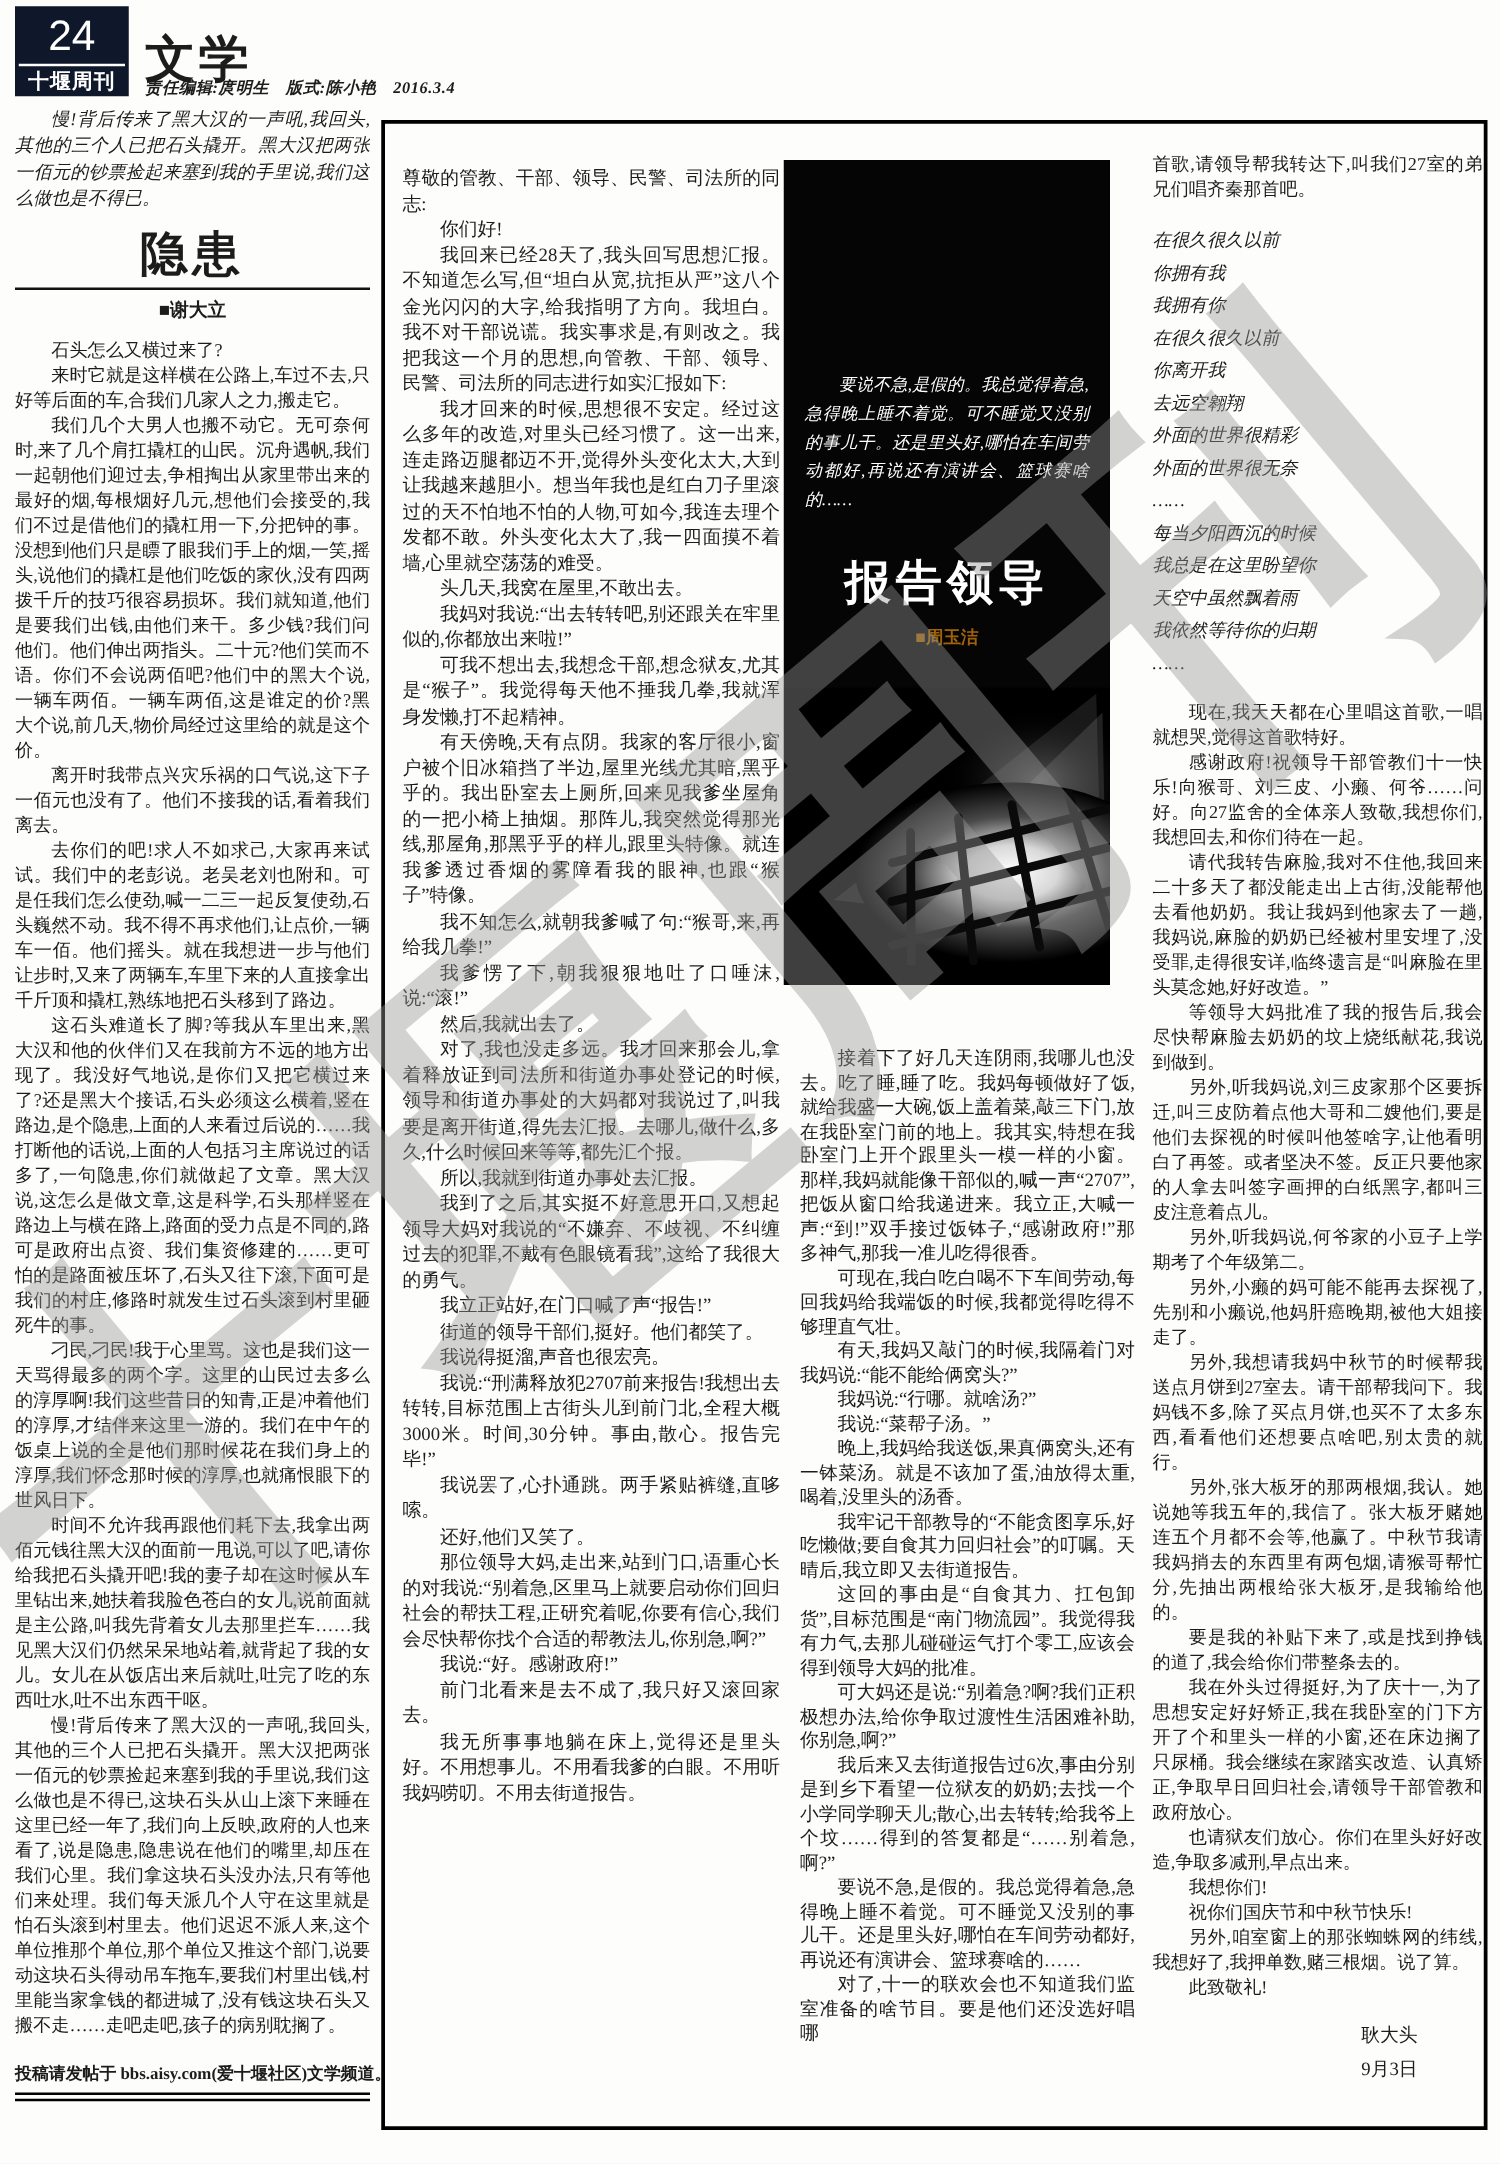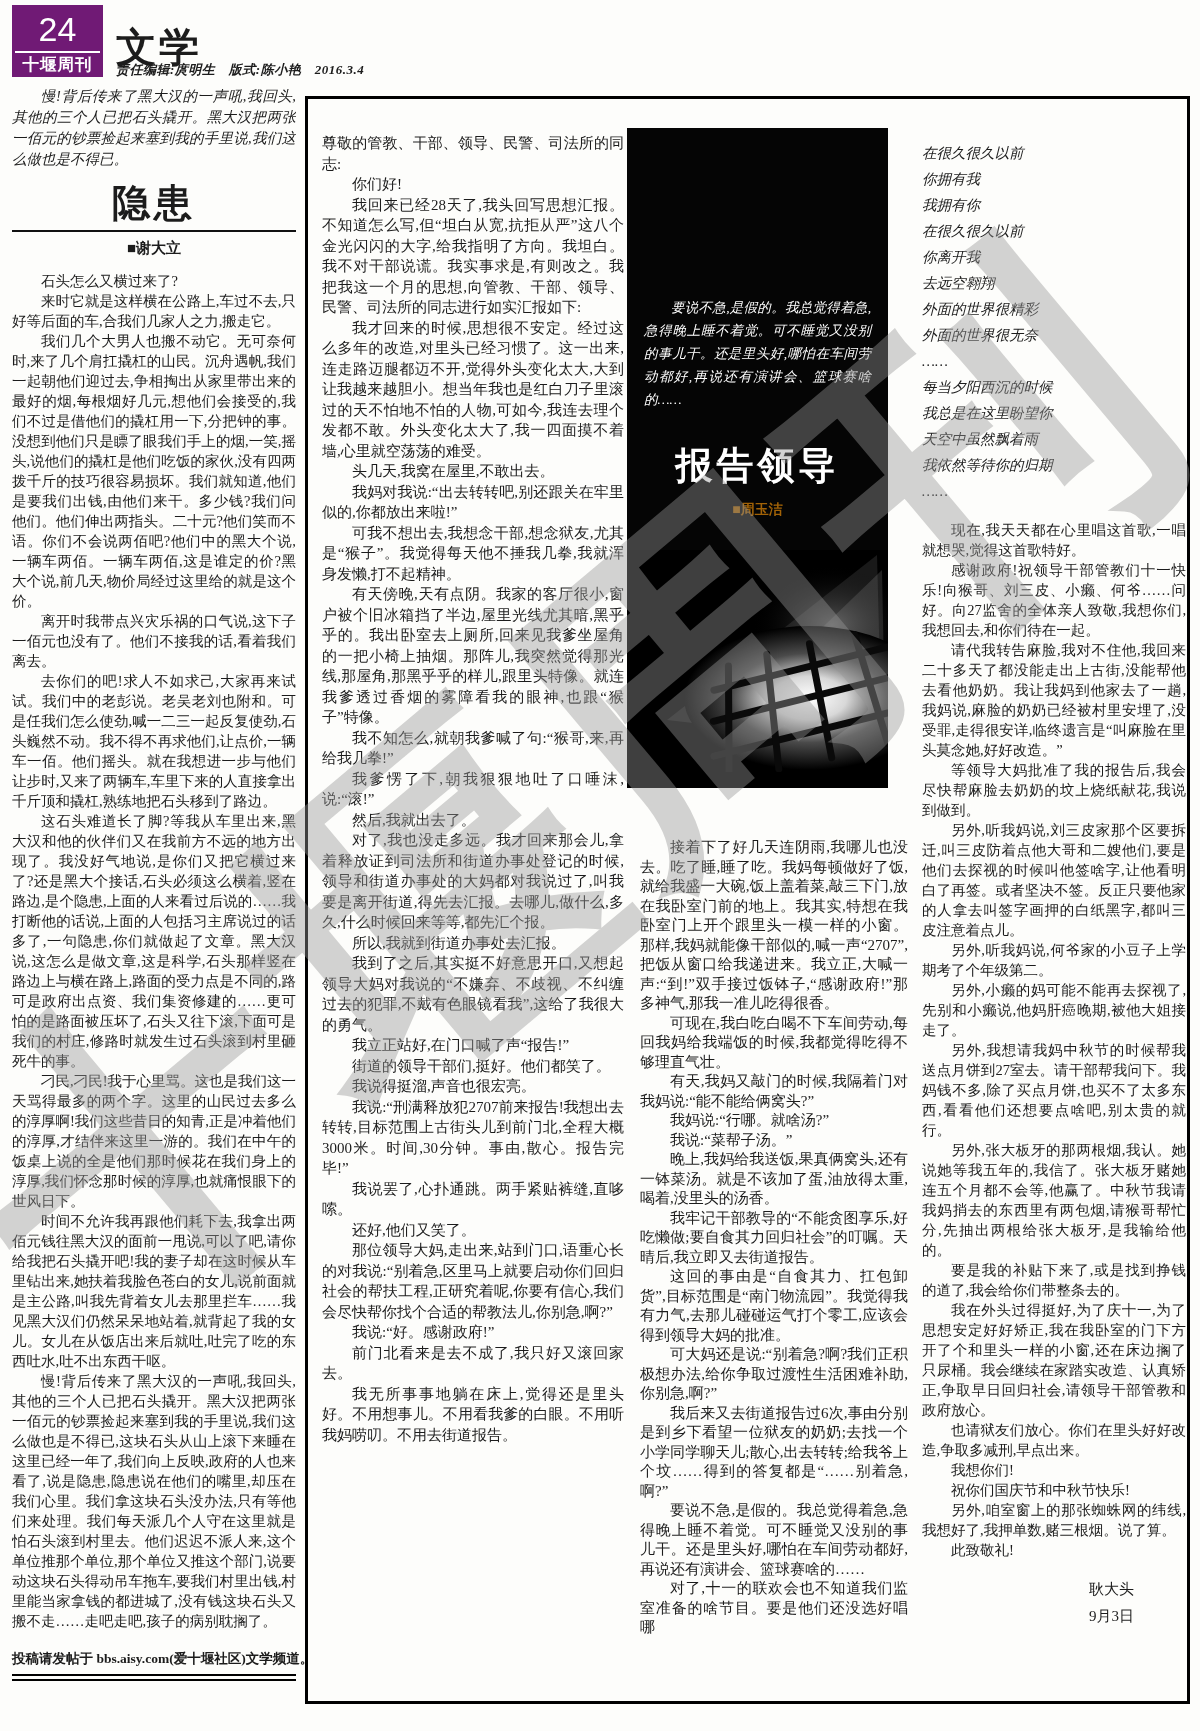--- a/index.html
+++ b/index.html
@@ -49,21 +49,21 @@
   .watermark{position:absolute;left:18px;top:1028px;z-index:40;pointer-events:none;
     font-size:345px;font-weight:bold;white-space:nowrap;letter-spacing:18px;
     color:rgba(150,150,150,0.42);transform:rotate(-40deg);transform-origin:0 50%;
     font-family:"Liberation Sans","DejaVu Sans",sans-serif;}
 </style>
 </head>
 <body>
 
 <div class="page">
 
-  <div class="header-tab" id="headerTab" style="background: #701a75;">
+  <div class="header-tab" id="headerTab" style="background: #0f172a;">
     <div class="tab-number">24</div>
     <div class="tab-divider"></div>
     <div class="tab-masthead">十堰周刊</div>
   </div>
   <div class="section-title">文学</div>
   <div class="editor-line">责任编辑:庹明生　版式:陈小艳　2016.3.4</div>
 
   <div class="left-col coltext">
     <div class="left-intro">
       <p>慢!背后传来了黑大汉的一声吼,我回头,其他的三个人已把石头撬开。黑大汉把两张一佰元的钞票捡起来塞到我的手里说,我们这么做也是不得已。</p>
@@ -169,20 +169,21 @@
         <p>我牢记干部教导的“不能贪图享乐,好吃懒做;要自食其力回归社会”的叮嘱。天晴后,我立即又去街道报告。</p>
         <p>这回的事由是“自食其力、扛包卸货”,目标范围是“南门物流园”。我觉得我有力气,去那儿碰碰运气打个零工,应该会得到领导大妈的批准。</p>
         <p>可大妈还是说:“别着急?啊?我们正积极想办法,给你争取过渡性生活困难补助,你别急,啊?”</p>
         <p>我后来又去街道报告过6次,事由分别是到乡下看望一位狱友的奶奶;去找一个小学同学聊天儿;散心,出去转转;给我爷上个坟……得到的答复都是“……别着急,啊?”</p>
         <p>要说不急,是假的。我总觉得着急,急得晚上睡不着觉。可不睡觉又没别的事儿干。还是里头好,哪怕在车间劳动都好,再说还有演讲会、篮球赛啥的……</p>
         <p>对了,十一的联欢会也不知道我们监室准备的啥节目。要是他们还没选好唱哪</p>
       </div>
   </div>
 
   <div class="colC coltext">
+    <p class="no-indent">首歌,请领导帮我转达下,叫我们27室的弟兄们唱齐秦那首吧。</p>
     <div class="poem">
         <div>在很久很久以前</div>
         <div>你拥有我</div>
         <div>我拥有你</div>
         <div>在很久很久以前</div>
         <div>你离开我</div>
         <div>去远空翱翔</div>
         <div>外面的世界很精彩</div>
         <div>外面的世界很无奈</div>
         <div>……</div>

